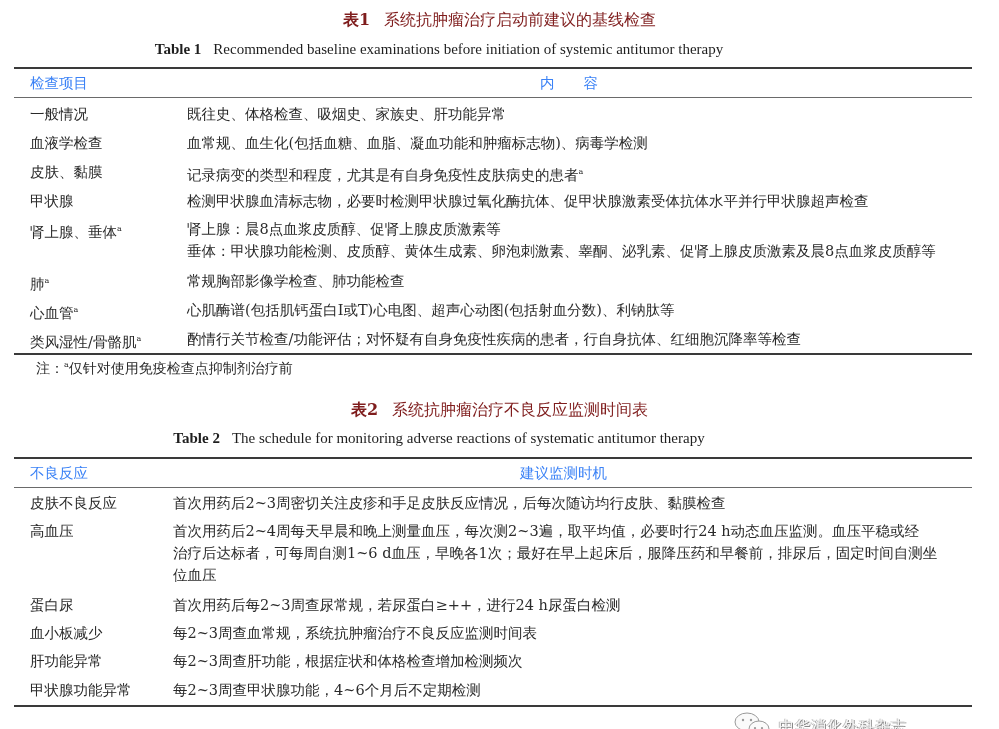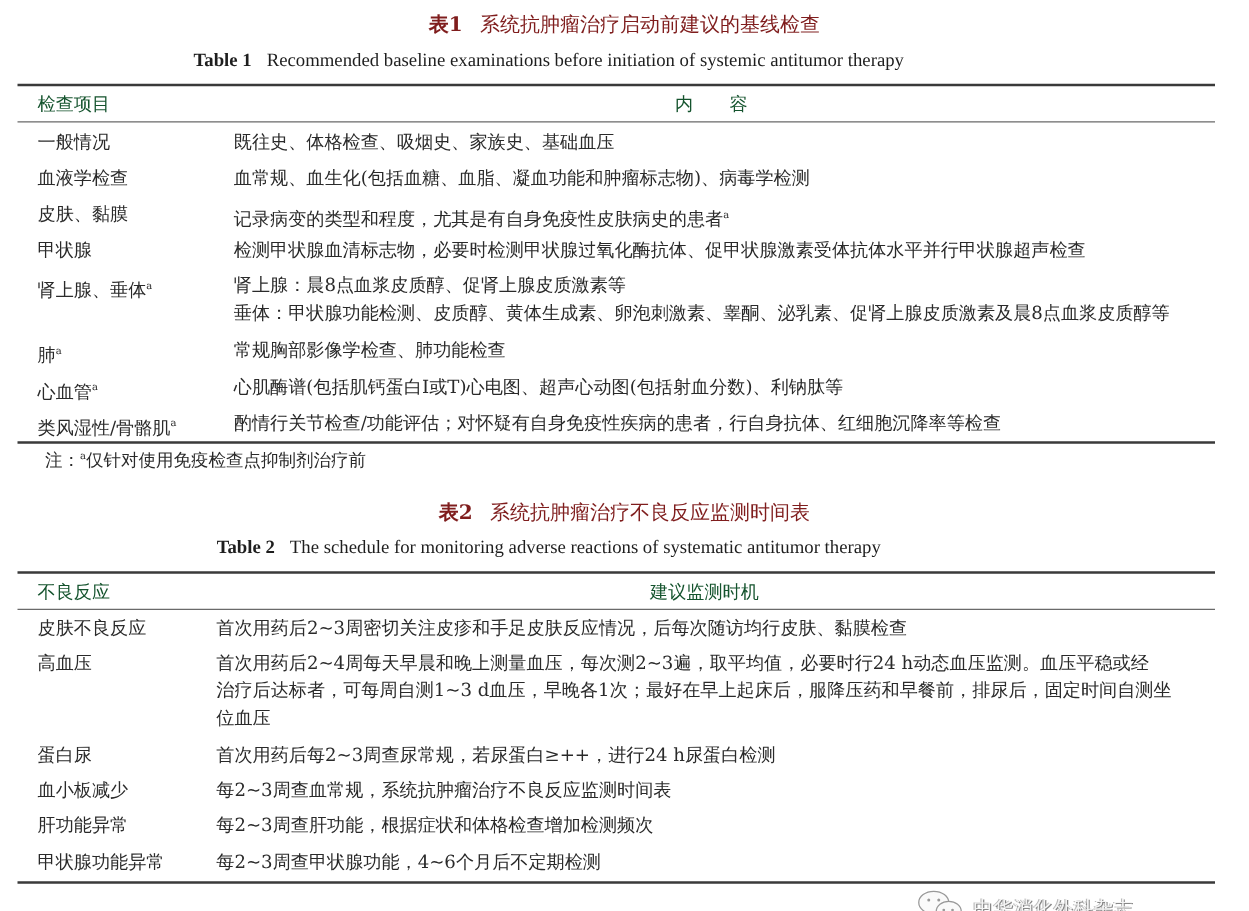--- a/index.html
+++ b/index.html
@@ -17,21 +17,21 @@
     position: absolute; left: 0; width: 878px; text-align: center;
     font-family: "Liberation Serif", serif; font-size: 15px; color: #1e1e1e;
   }
   .caption-en .num { font-weight: bold; margin-right: 12px; }
   .rule-thick { position: absolute; left: 14px; width: 958px; height: 2px; background: #3a3a3a; }
   .rule-thin { position: absolute; left: 14px; width: 958px; height: 1px; background: #6a6a6a; }
   .row { position: absolute; left: 0; width: 999px; font-size: 14.5px; line-height: 22px; color: #2a2a2a; }
   .row .k { position: absolute; left: 30px; white-space: nowrap; }
   .row .v { position: absolute; left: 187px; width: 780px; }
   .row2 .v { left: 173px; width: 790px; }
-  .hdr { position: absolute; font-size: 14.5px; color: #14532d; }
+  .hdr { position: absolute; font-size: 14.5px; color: #3b82f6; }
   sup.m { font-size: 8px; vertical-align: 6px; }
   .note { position: absolute; left: 36px; top: 360px; font-size: 14px; color: #2a2a2a; }
   .watermark {
     position: absolute; left: 733px; top: 668px; display: flex; align-items: center;
     font-family: "DejaVu Sans", sans-serif; font-size: 15px; color: #f4f4f4;
     text-shadow: 1px 1px 0 #888, -1px 0 0 #bbb;
     letter-spacing: 1px;
     margin-top: 43px;
   }
   .watermark svg { margin-right: 6px; }
@@ -47,21 +47,21 @@
 </div>
 
 <div class="rule-thick" style="top:67px;"></div>
 <div class="hdr" style="left:30px; top:74px;">检查项目</div>
 <div class="hdr" style="left:540px; top:74px; white-space:pre;">内　　容</div>
 <div class="rule-thin" style="top:97px;"></div>
 
 <div class="row" style="top:103px;">
   <span class="k">一般情况</span>
   <div class="v">
-      <div>既往史、体格检查、吸烟史、家族史、基础血压</div>
+      <div>既往史、体格检查、吸烟史、家族史、肝功能异常</div>
     </div>
 </div>
 <div class="row" style="top:132px;">
   <span class="k">血液学检查</span>
   <div class="v">
       <div>血常规、血生化(包括血糖、血脂、凝血功能和肿瘤标志物)、病毒学检测</div>
     </div>
 </div>
 <div class="row" style="top:161px;">
   <span class="k">皮肤、黏膜</span>
@@ -119,21 +119,21 @@
 <div class="row row2" style="top:492px;">
   <span class="k">皮肤不良反应</span>
   <div class="v">
       <div>首次用药后2~3周密切关注皮疹和手足皮肤反应情况，后每次随访均行皮肤、黏膜检查</div>
     </div>
 </div>
 <div class="row row2" style="top:520px;">
   <span class="k">高血压</span>
   <div class="v">
     <div>首次用药后2~4周每天早晨和晚上测量血压，每次测2~3遍，取平均值，必要时行24 h动态血压监测。血压平稳或经</div>
-    <div>治疗后达标者，可每周自测1~3 d血压，早晚各1次；最好在早上起床后，服降压药和早餐前，排尿后，固定时间自测坐</div>
+    <div>治疗后达标者，可每周自测1~6 d血压，早晚各1次；最好在早上起床后，服降压药和早餐前，排尿后，固定时间自测坐</div>
     <div>位血压</div>
   </div>
 </div>
 <div class="row row2" style="top:594px;">
   <span class="k">蛋白尿</span>
   <div class="v">
       <div>首次用药后每2~3周查尿常规，若尿蛋白≥++，进行24 h尿蛋白检测</div>
     </div>
 </div>
 <div class="row row2" style="top:622px;">

